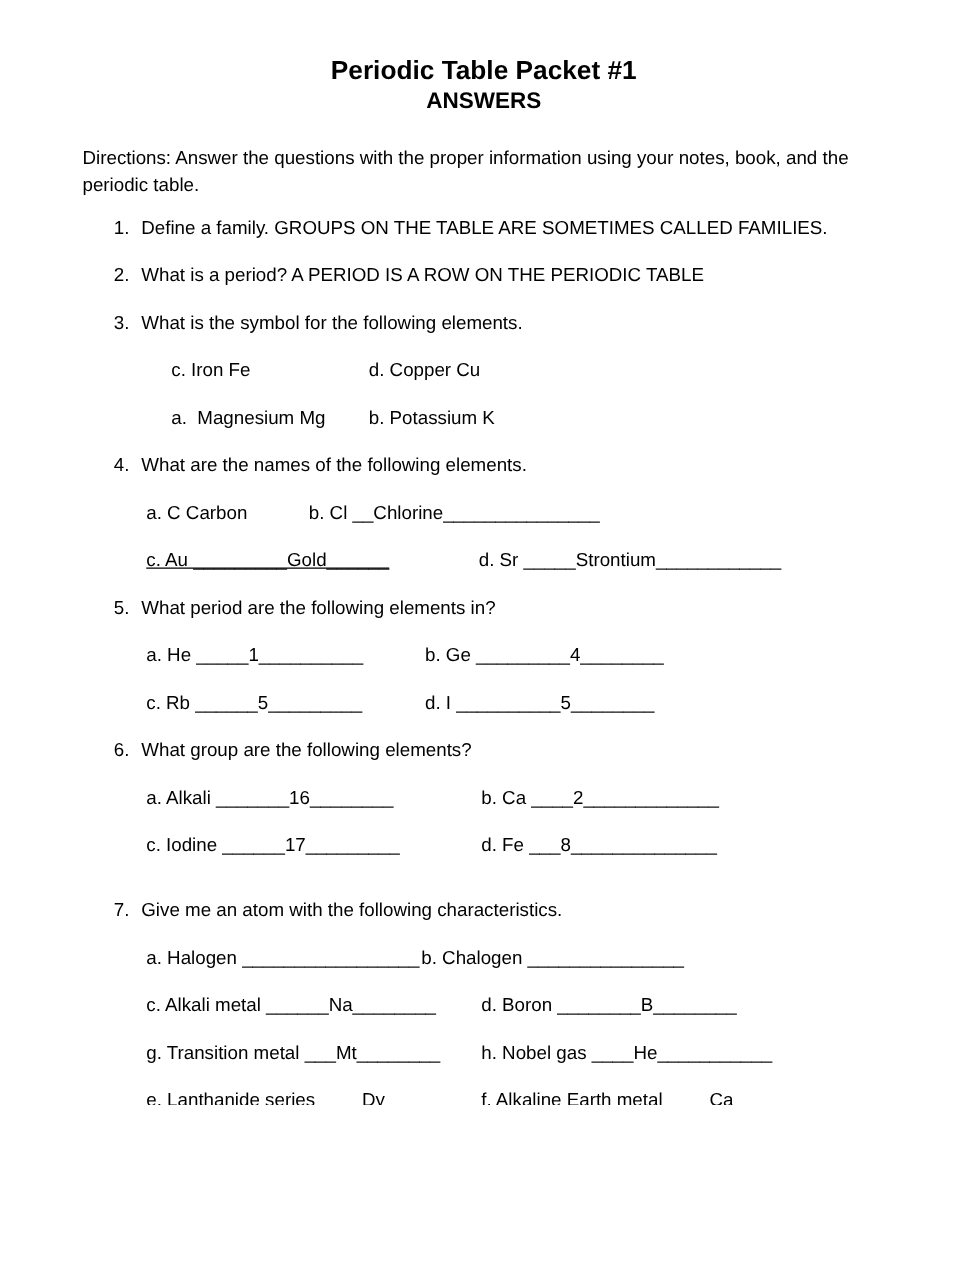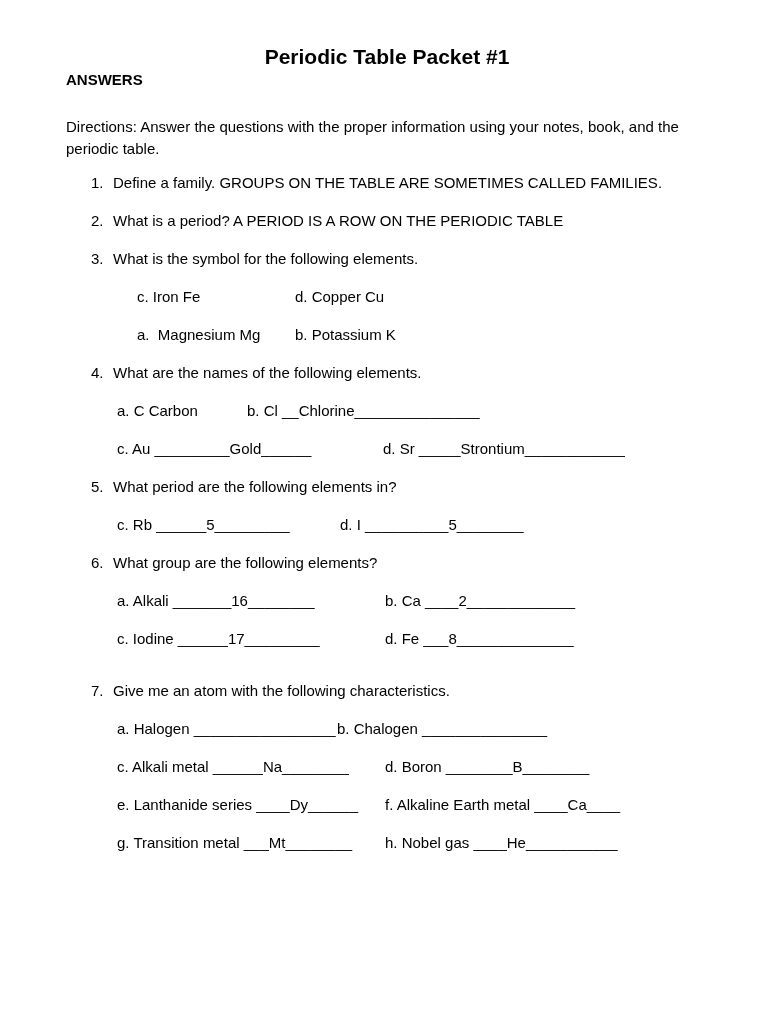--- a/index.html
+++ b/index.html
@@ -19,22 +19,23 @@
     padding: 44px 60px 0 66px;
     overflow: hidden;
   }
   .title {
     text-align: center;
     font-weight: bold;
     font-size: 21px;
     line-height: 26px;
   }
   .subtitle {
+    text-align: center;
     font-weight: bold;
-    font-size: 15px;
+    font-size: 18px;
     line-height: 20px;
   }
   .directions {
     margin-top: 26px;
     margin-bottom: 12px;
   }
   .line {
     margin-bottom: 16px;
     white-space: pre-wrap;
   }
@@ -54,21 +55,21 @@
     white-space: pre;
   }
   .sub-row.deep {
     padding-left: 71px;
   }
   .cell1 { flex: 0 0 auto; }
   .mw130 { min-width: 130px; }
   .mw158 { min-width: 158px; }
   .mw220 { min-width: 220px; }
   .mw223 { min-width: 223px; }
-  .mw266 { min-width: 266px; }
+  .mw266 { min-width: 266px; text-decoration: underline; }
   .mw268 { min-width: 268px; }
   .gap-before { margin-top: 30px; }
 </style>
 </head>
 <body>
 
 <div class="page">
 
   <div class="title">Periodic Table Packet #1</div>
   <div class="subtitle">ANSWERS</div>
@@ -109,20 +110,24 @@
   <div class="line sub-row">
     <span class="cell1 mw266">c. Au _________Gold______</span>
     <span>d. Sr _____Strontium____________</span>
   </div>
 
   <div class="line q-line">
     <span class="q-num">5.</span>
     <span class="q-text">What period are the following elements in?</span>
   </div>
   <div class="line sub-row">
+    <span class="cell1 mw223">a. He _____1__________</span>
+    <span>b. Ge _________4________</span>
+  </div>
+  <div class="line sub-row">
     <span class="cell1 mw223">c. Rb ______5_________</span>
     <span>d. I __________5________</span>
   </div>
 
   <div class="line q-line">
     <span class="q-num">6.</span>
     <span class="q-text">What group are the following elements?</span>
   </div>
   <div class="line sub-row">
     <span class="cell1 mw268">a. Alkali _______16________</span>
@@ -139,21 +144,21 @@
   </div>
   <div class="line sub-row">
     <span class="cell1 mw220">a. Halogen _________________</span>
     <span>b. Chalogen _______________</span>
   </div>
   <div class="line sub-row">
     <span class="cell1 mw268">c. Alkali metal ______Na________</span>
     <span>d. Boron ________B________</span>
   </div>
   <div class="line sub-row">
+    <span class="cell1 mw268">g. Transition metal ___Mt________</span>
+    <span>h. Nobel gas ____He___________</span>
+  </div>
+  <div class="line sub-row">
     <span class="cell1 mw268">e. Lanthanide series ____Dy______</span>
     <span>f. Alkaline Earth metal ____Ca____</span>
-  </div>
-  <div class="line sub-row">
-    <span class="cell1 mw268">g. Transition metal ___Mt________</span>
-    <span>h. Nobel gas ____He___________</span>
   </div>
 
 </div>
 
 </body></html>

